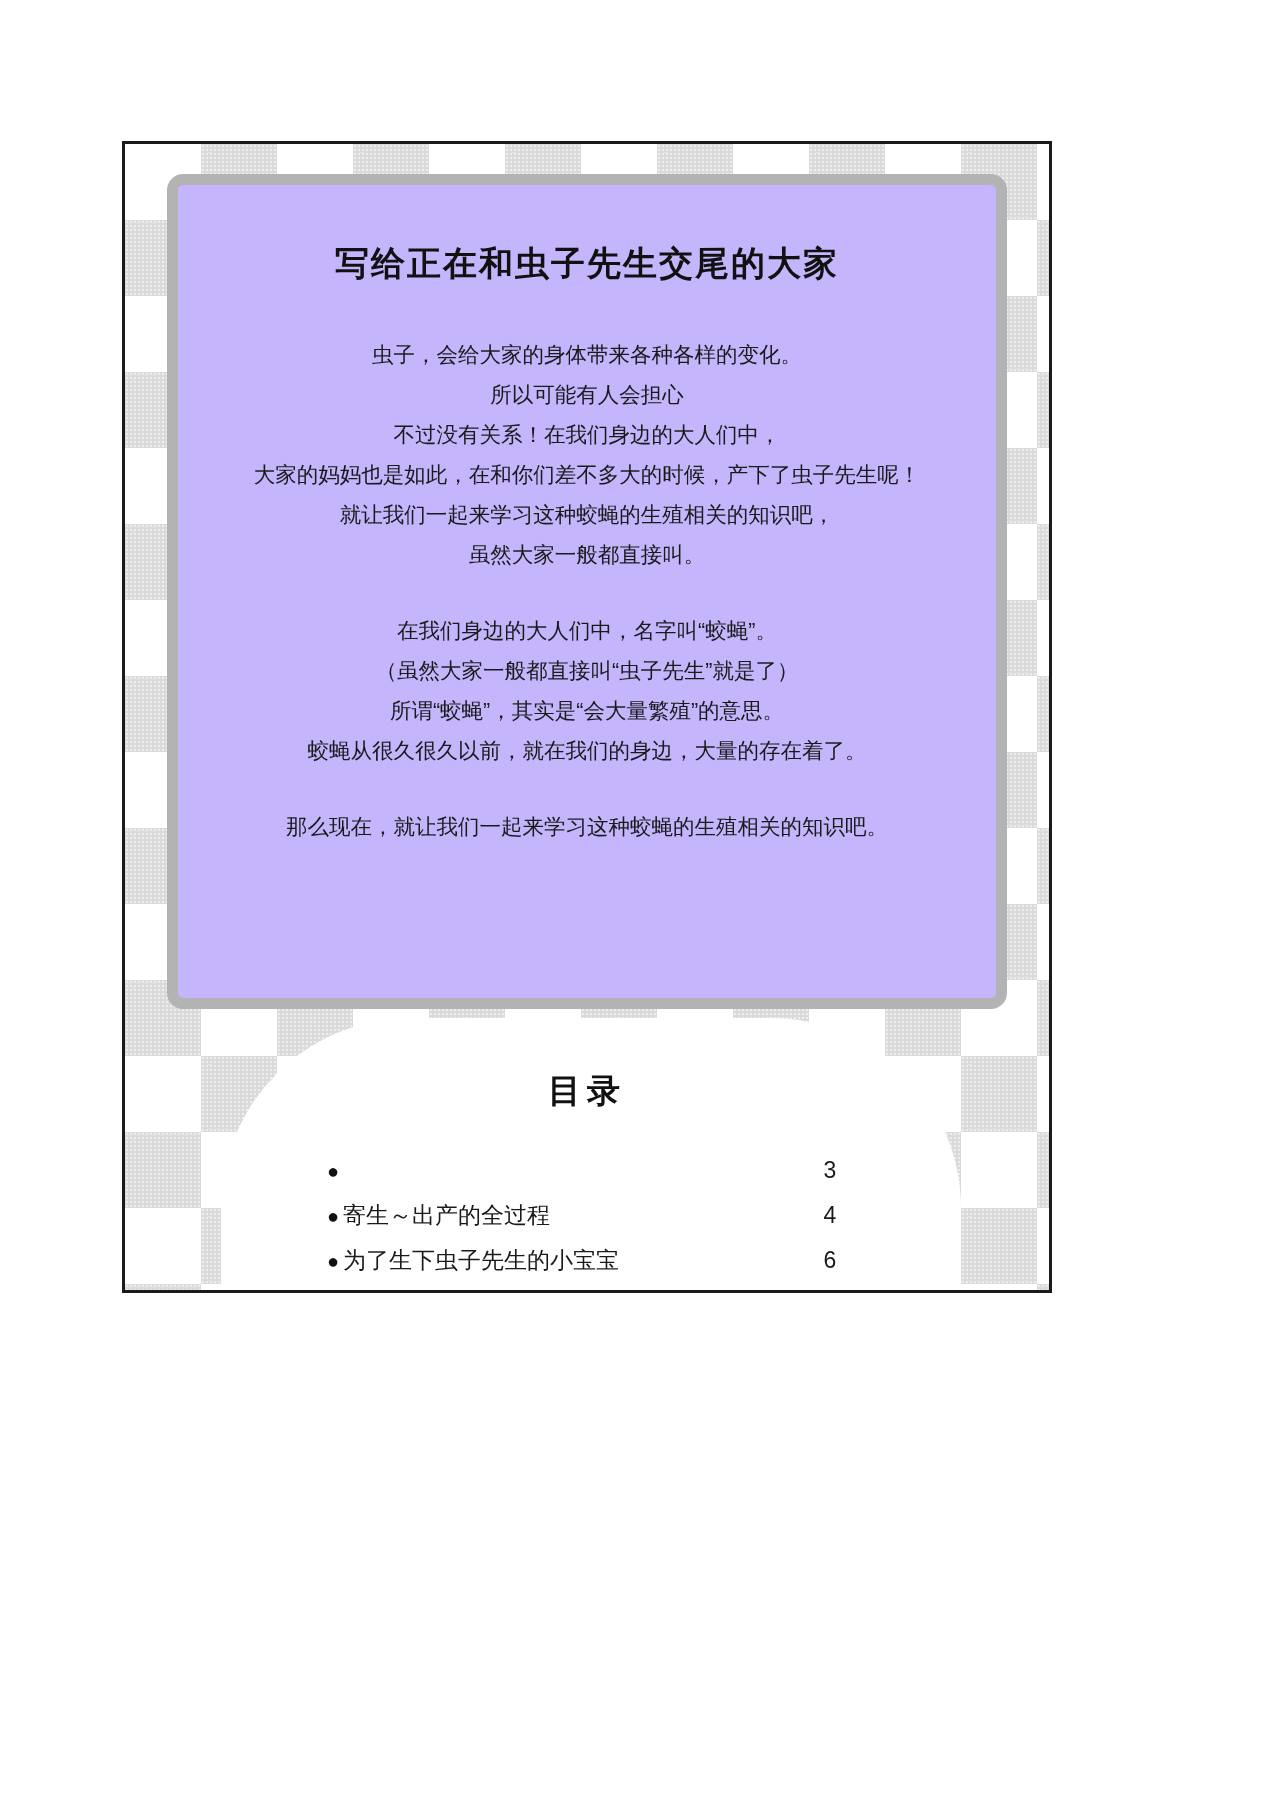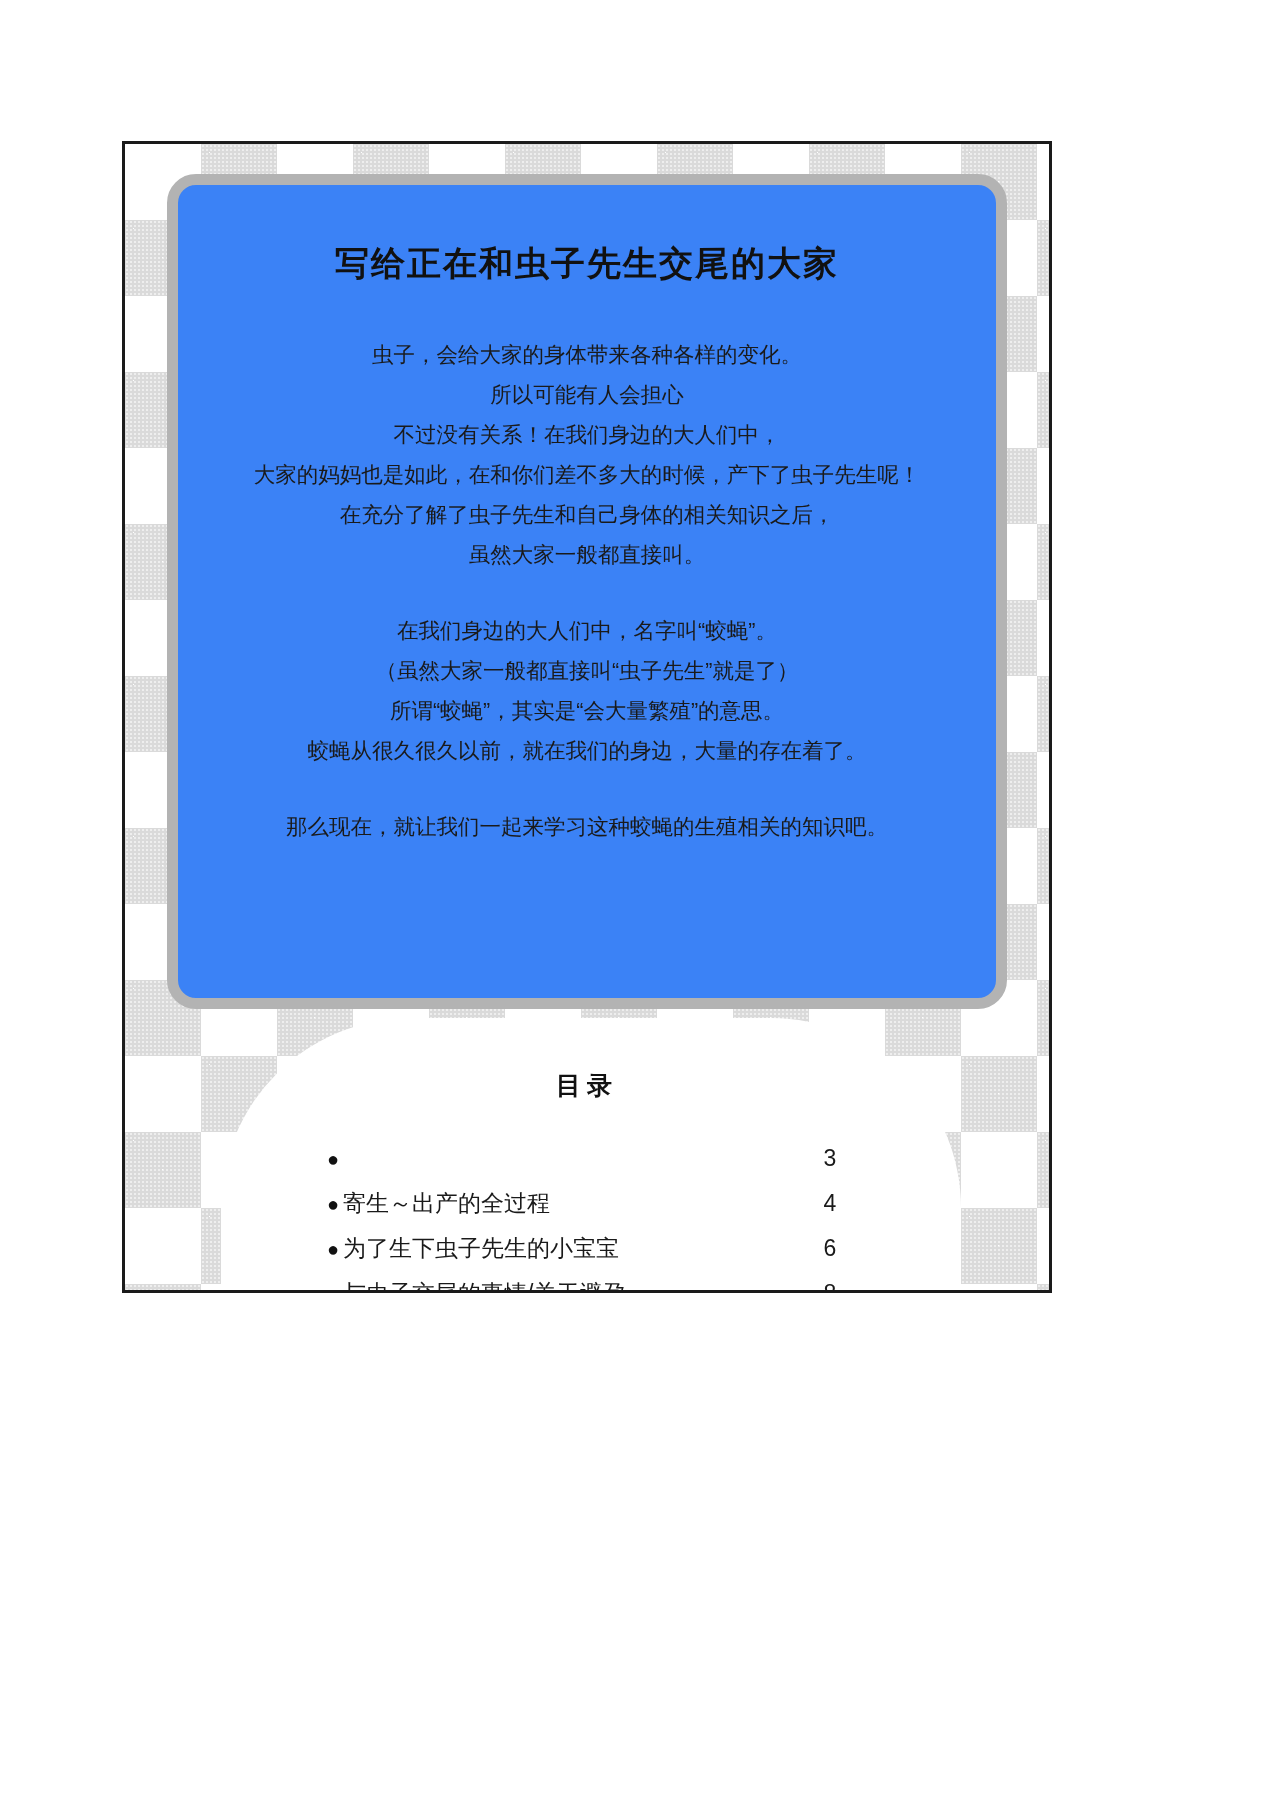--- a/index.html
+++ b/index.html
@@ -61,23 +61,23 @@
     border-radius: 190px 190px 0 0;
   }
 
   
   .letter-box {
     position: absolute;
     left: 42px;
     top: 30px;
     width: 840px;
     height: 835px;
-    background: #3b82f6;
+    background: #c4b5fd;
     border: 11px solid #b3b3b3;
-    border-radius: 29px;
+    border-radius: 16px;
     box-sizing: border-box;
   }
   .letter-inner {
     position: absolute;
     inset: 0;
     padding: 56px 34px 0 34px;
     box-sizing: border-box;
   }
 
   .letter-title {
@@ -106,21 +106,21 @@
 
   
   .toc {
     position: absolute;
     left: 0;
     top: 925px;
     width: 100%;
   }
   .toc-title {
     text-align: center;
-    font-size: 25px;
+    font-size: 33px;
     font-weight: 700;
     letter-spacing: 6px;
     margin: 0 0 34px 0;
     color: #111111;
   }
   .toc-list {
     width: 520px;
     margin: 0 auto;
     padding: 0;
     list-style: none;
@@ -164,21 +164,21 @@
   <div class="letter-box">
     <div class="letter-inner">
 
       <h1 class="letter-title">写给正在和虫子先生交尾的大家</h1>
 
       <p class="letter-para">
         <span class="ln">虫子，会给大家的身体带来各种各样的变化。</span>
         <span class="ln">所以可能有人会担心</span>
         <span class="ln">不过没有关系！在我们身边的大人们中，</span>
         <span class="ln">大家的妈妈也是如此，在和你们差不多大的时候，产下了虫子先生呢！</span>
-        <span class="ln">在充分了解了虫子先生和自己身体的相关知识之后，</span>
+        <span class="ln">就让我们一起来学习这种蛟蝇的生殖相关的知识吧，</span>
         <span class="ln">虽然大家一般都直接叫。</span>
       </p>
 
       <p class="letter-para">
         <span class="ln">在我们身边的大人们中，名字叫“蛟蝇”。</span>
         <span class="ln">（虽然大家一般都直接叫“虫子先生”就是了）</span>
         <span class="ln">所谓“蛟蝇”，其实是“会大量繁殖”的意思。</span>
         <span class="ln">蛟蝇从很久很久以前，就在我们的身边，大量的存在着了。</span>
       </p>
 

